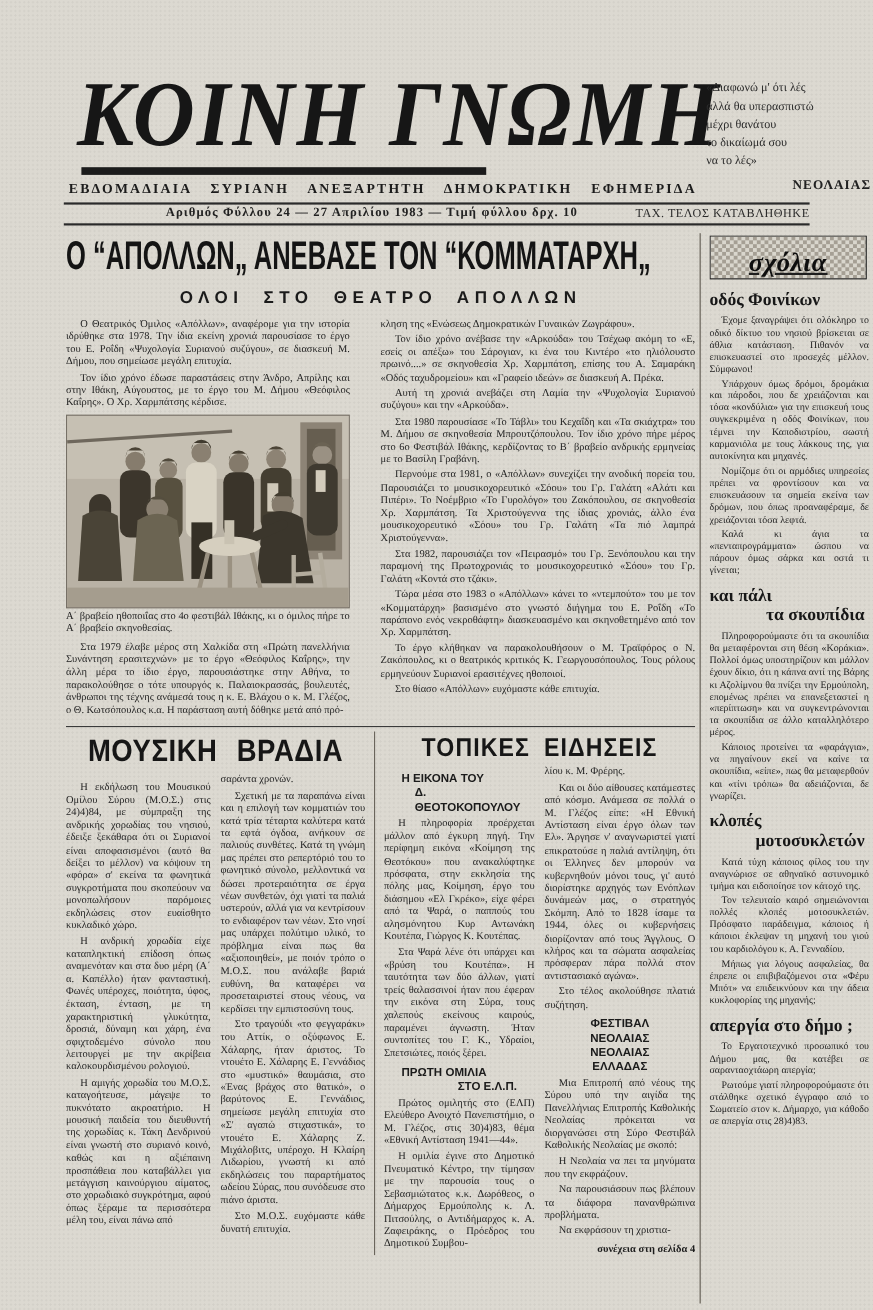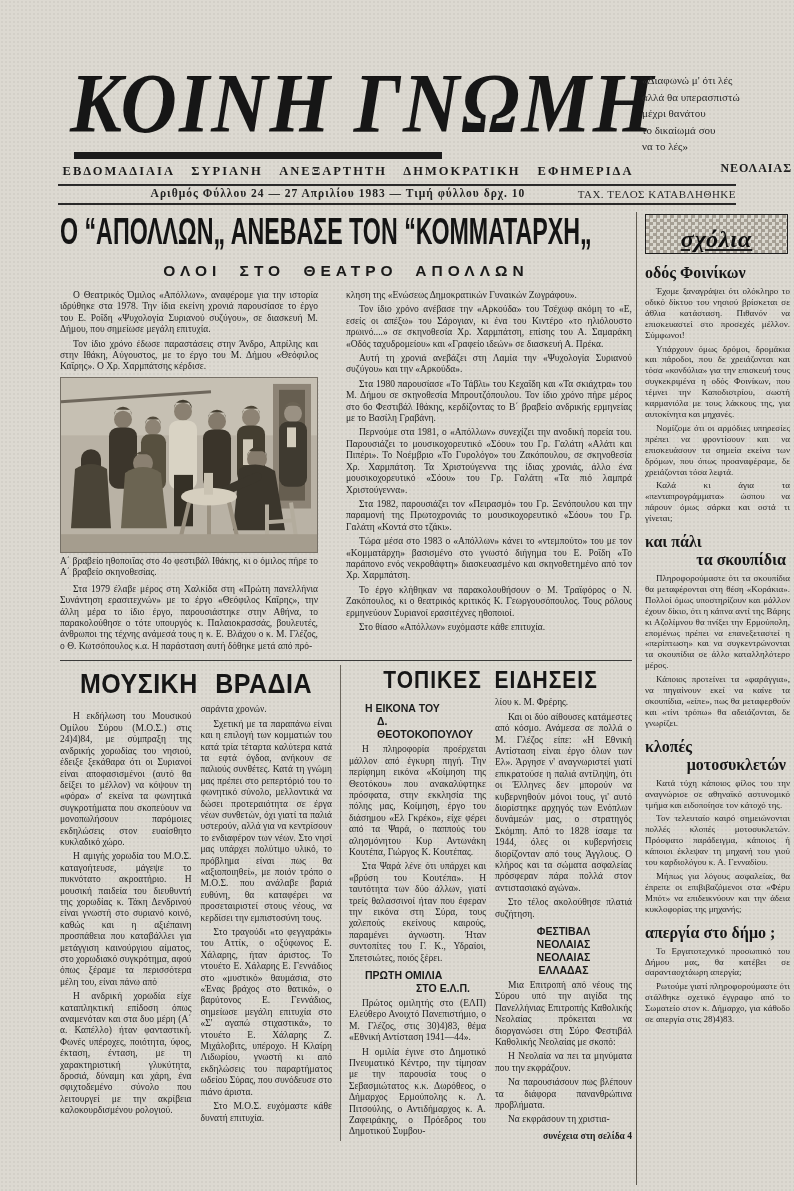--- a/index.html
+++ b/index.html
@@ -196,22 +196,22 @@
 
     <div class="section-rule"></div>
 
     <div class="bottom-row">
 
       <section class="music">
         <h3 class="music-title">ΜΟΥΣΙΚΗ ΒΡΑΔΙΑ</h3>
         <div class="sub-cols">
           <div class="scol">
             <p class="body">Η εκδήλωση του Μουσικού Ομίλου Σύρου (Μ.Ο.Σ.) στις 24)4)84, με σύμπραξη της ανδρικής χορωδίας του νησιού, έδειξε ξεκάθαρα ότι οι Συριανοί είναι αποφασισμένοι (αυτό θα δείξει το μέλλον) να κόψουν τη «φόρα» σ' εκείνα τα φωνητικά συγκροτήματα που σκοπεύουν να μονοπωλήσουν παρόμοιες εκδηλώσεις στον ευαίσθητο κυκλαδικό χώρο.</p>
+            <p class="body">Η ανδρική χορωδία είχε καταπληκτική επίδοση όπως αναμενόταν και στα δυο μέρη (Α΄ α. Καπέλλο) ήταν φανταστική. Φωνές υπέροχες, ποιότητα, ύφος, έκταση, ένταση, με τη χαρακτηριστική γλυκύτητα, δροσιά, δύναμη και χάρη, ένα σφιχτοδεμένο σύνολο που λειτουργεί με την ακρίβεια καλοκουρδισμένου ρολογιού.</p>
             <p class="body">Η αμιγής χορωδία του Μ.Ο.Σ. καταγοήτευσε, μάγεψε το πυκνότατο ακροατήριο. Η μουσική παιδεία του διευθυντή της χορωδίας κ. Τάκη Δενδρινού είναι γνωστή στο συριανό κοινό, καθώς και η αξιέπαινη προσπάθεια που καταβάλλει για μετάγγιση καινούργιου αίματος, στο χορωδιακό συγκρότημα, αφού όπως ξέραμε τα περισσότερα μέλη του, είναι πάνω από</p>
-            <p class="body">Η ανδρική χορωδία είχε καταπληκτική επίδοση όπως αναμενόταν και στα δυο μέρη (Α΄ α. Καπέλλο) ήταν φανταστική. Φωνές υπέροχες, ποιότητα, ύφος, έκταση, ένταση, με τη χαρακτηριστική γλυκύτητα, δροσιά, δύναμη και χάρη, ένα σφιχτοδεμένο σύνολο που λειτουργεί με την ακρίβεια καλοκουρδισμένου ρολογιού.</p>
           </div>
           <div class="vdiv"></div>
           <div class="scol">
             <p class="body no-indent">σαράντα χρονών.</p>
             <p class="body">Σχετική με τα παραπάνω είναι και η επιλογή των κομματιών του κατά τρία τέταρτα καλύτερα κατά τα εφτά όγδοα, ανήκουν σε παλιούς συνθέτες. Κατά τη γνώμη μας πρέπει στο ρεπερτόριό του το φωνητικό σύνολο, μελλοντικά να δώσει προτεραιότητα σε έργα νέων συνθετών, όχι γιατί τα παλιά υστερούν, αλλά για να κεντρίσουν το ενδιαφέρον των νέων. Στο νησί μας υπάρχει πολύτιμο υλικό, το πρόβλημα είναι πως θα «αξιοποιηθεί», με ποιόν τρόπο ο Μ.Ο.Σ. που ανάλαβε βαριά ευθύνη, θα καταφέρει να προσεταιριστεί στους νέους, να κερδίσει την εμπιστοσύνη τους.</p>
             <p class="body">Στο τραγούδι «το φεγγαράκι» του Αττίκ, ο οξύφωνος Ε. Χάλαρης, ήταν άριστος. Το ντουέτο Ε. Χάλαρης Ε. Γεννάδιος στο «μυστικό» θαυμάσια, στο «Ένας βράχος στο θατικό», ο βαρύτονος Ε. Γεννάδιος, σημείωσε μεγάλη επιτυχία στο «Σ' αγαπώ στιχαστικά», το ντουέτο Ε. Χάλαρης Ζ. Μιχάλοβιτς, υπέροχο. Η Κλαίρη Λιδωρίου, γνωστή κι από εκδηλώσεις του παραρτήματος ωδείου Σύρας, που συνόδευσε στο πιάνο άριστα.</p>
             <p class="body">Στο Μ.Ο.Σ. ευχόμαστε κάθε δυνατή επιτυχία.</p>
           </div>
         </div>
       </section>

